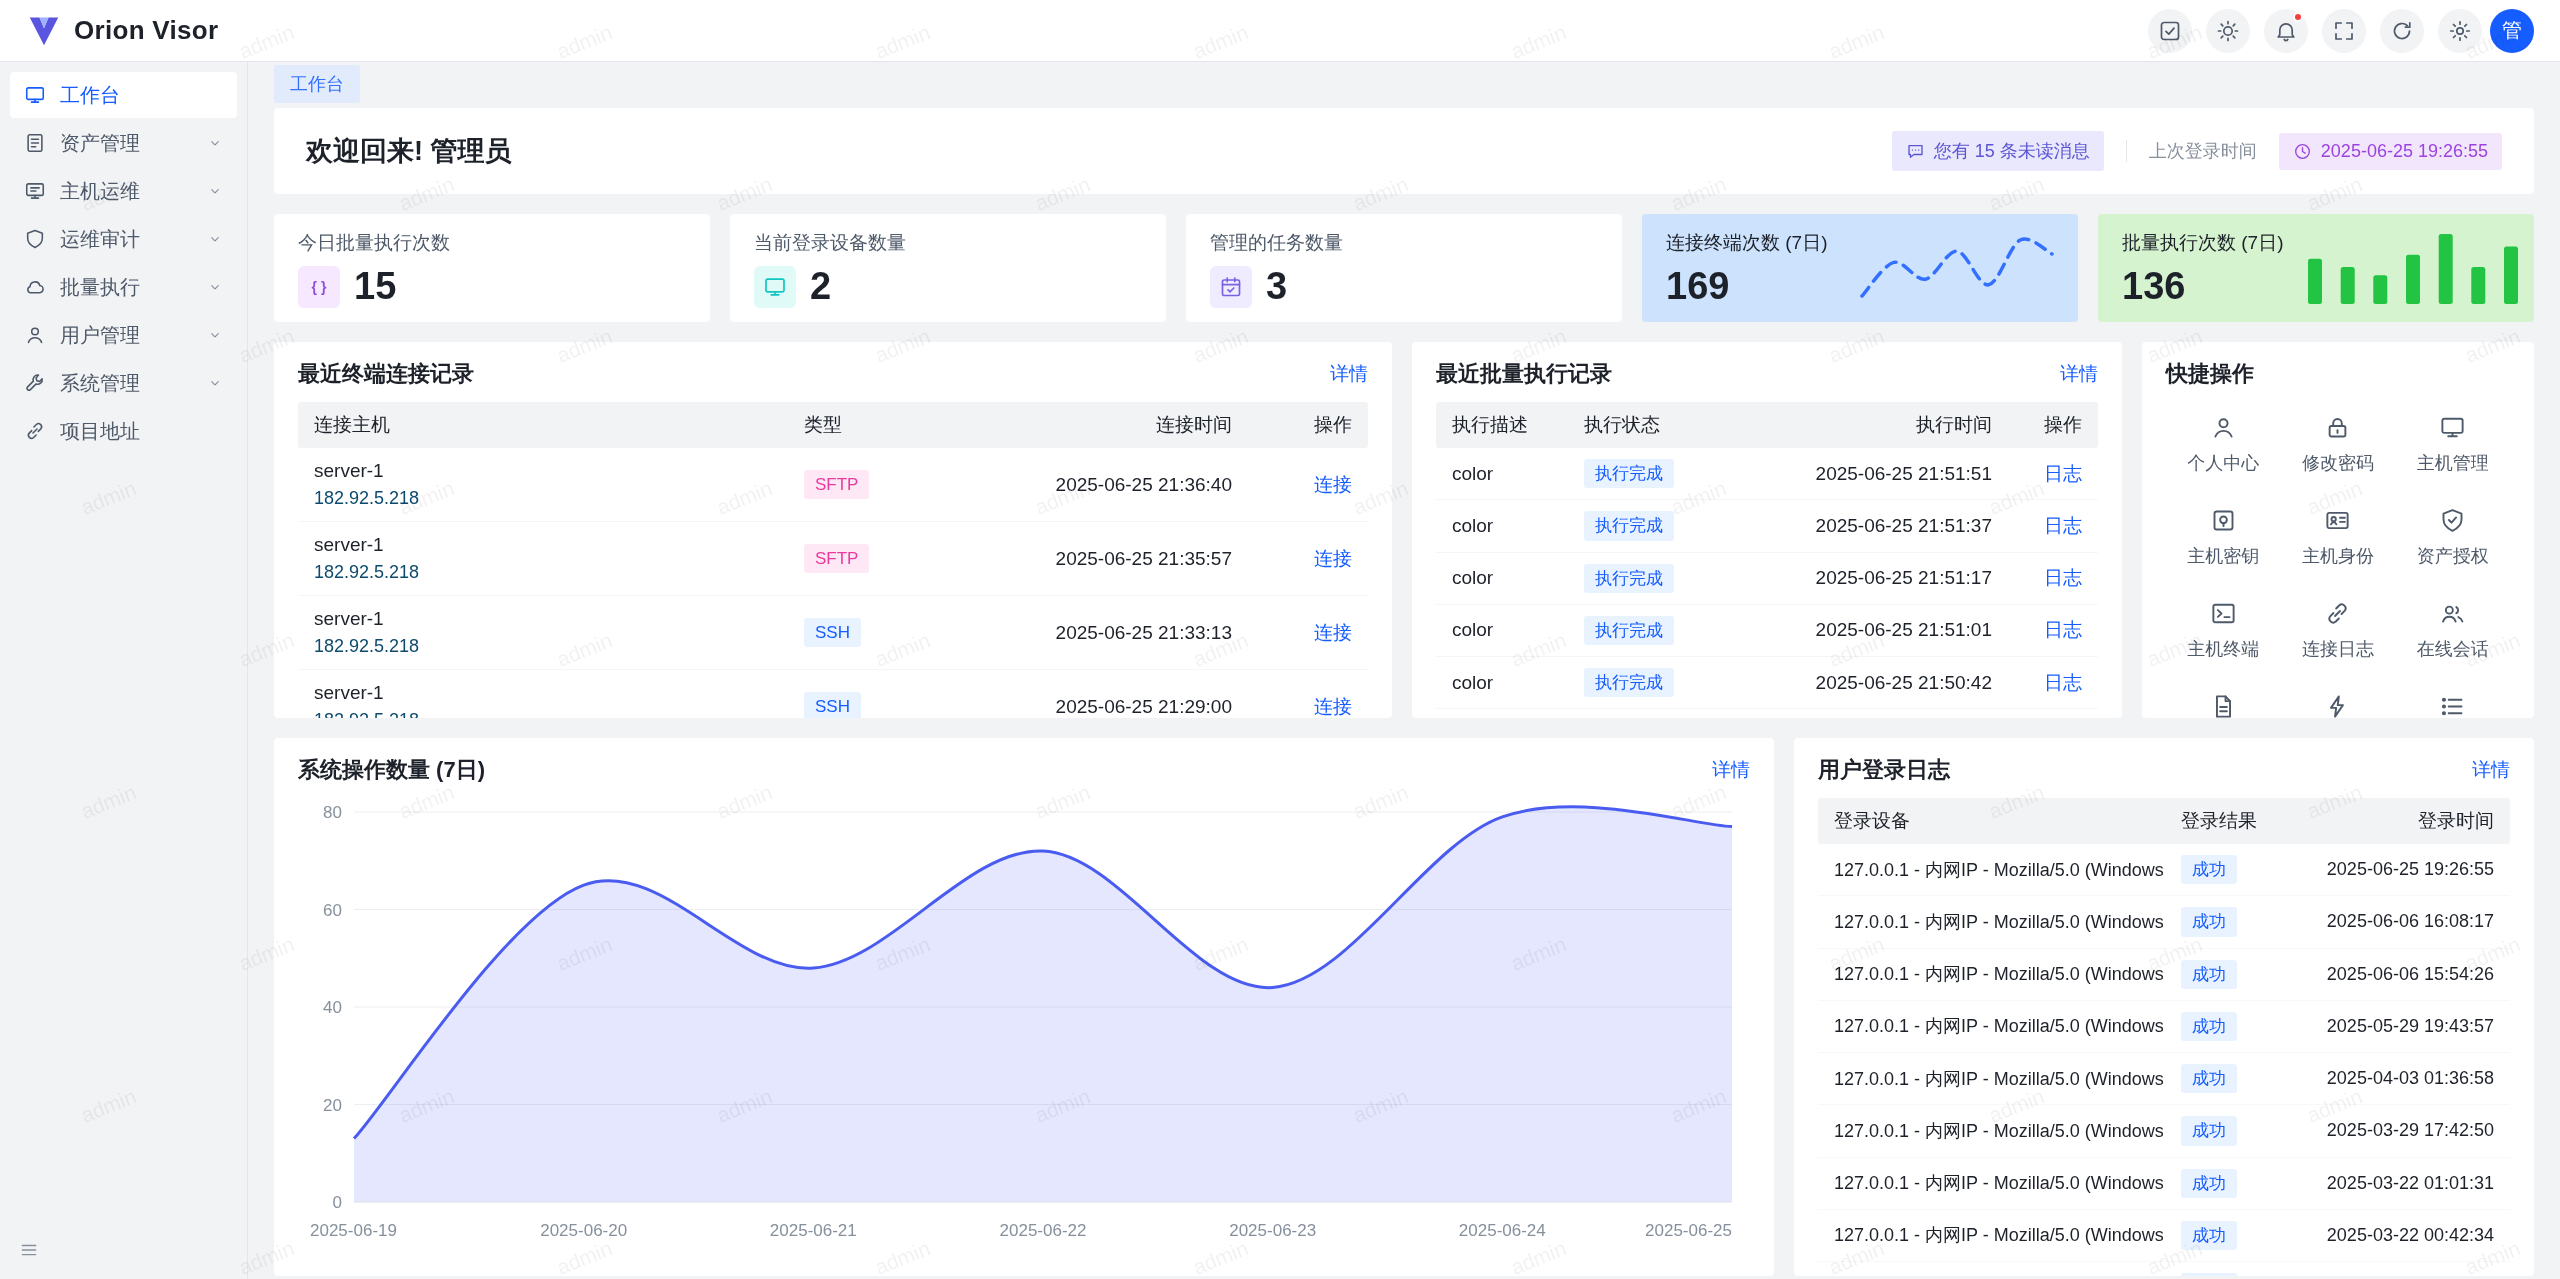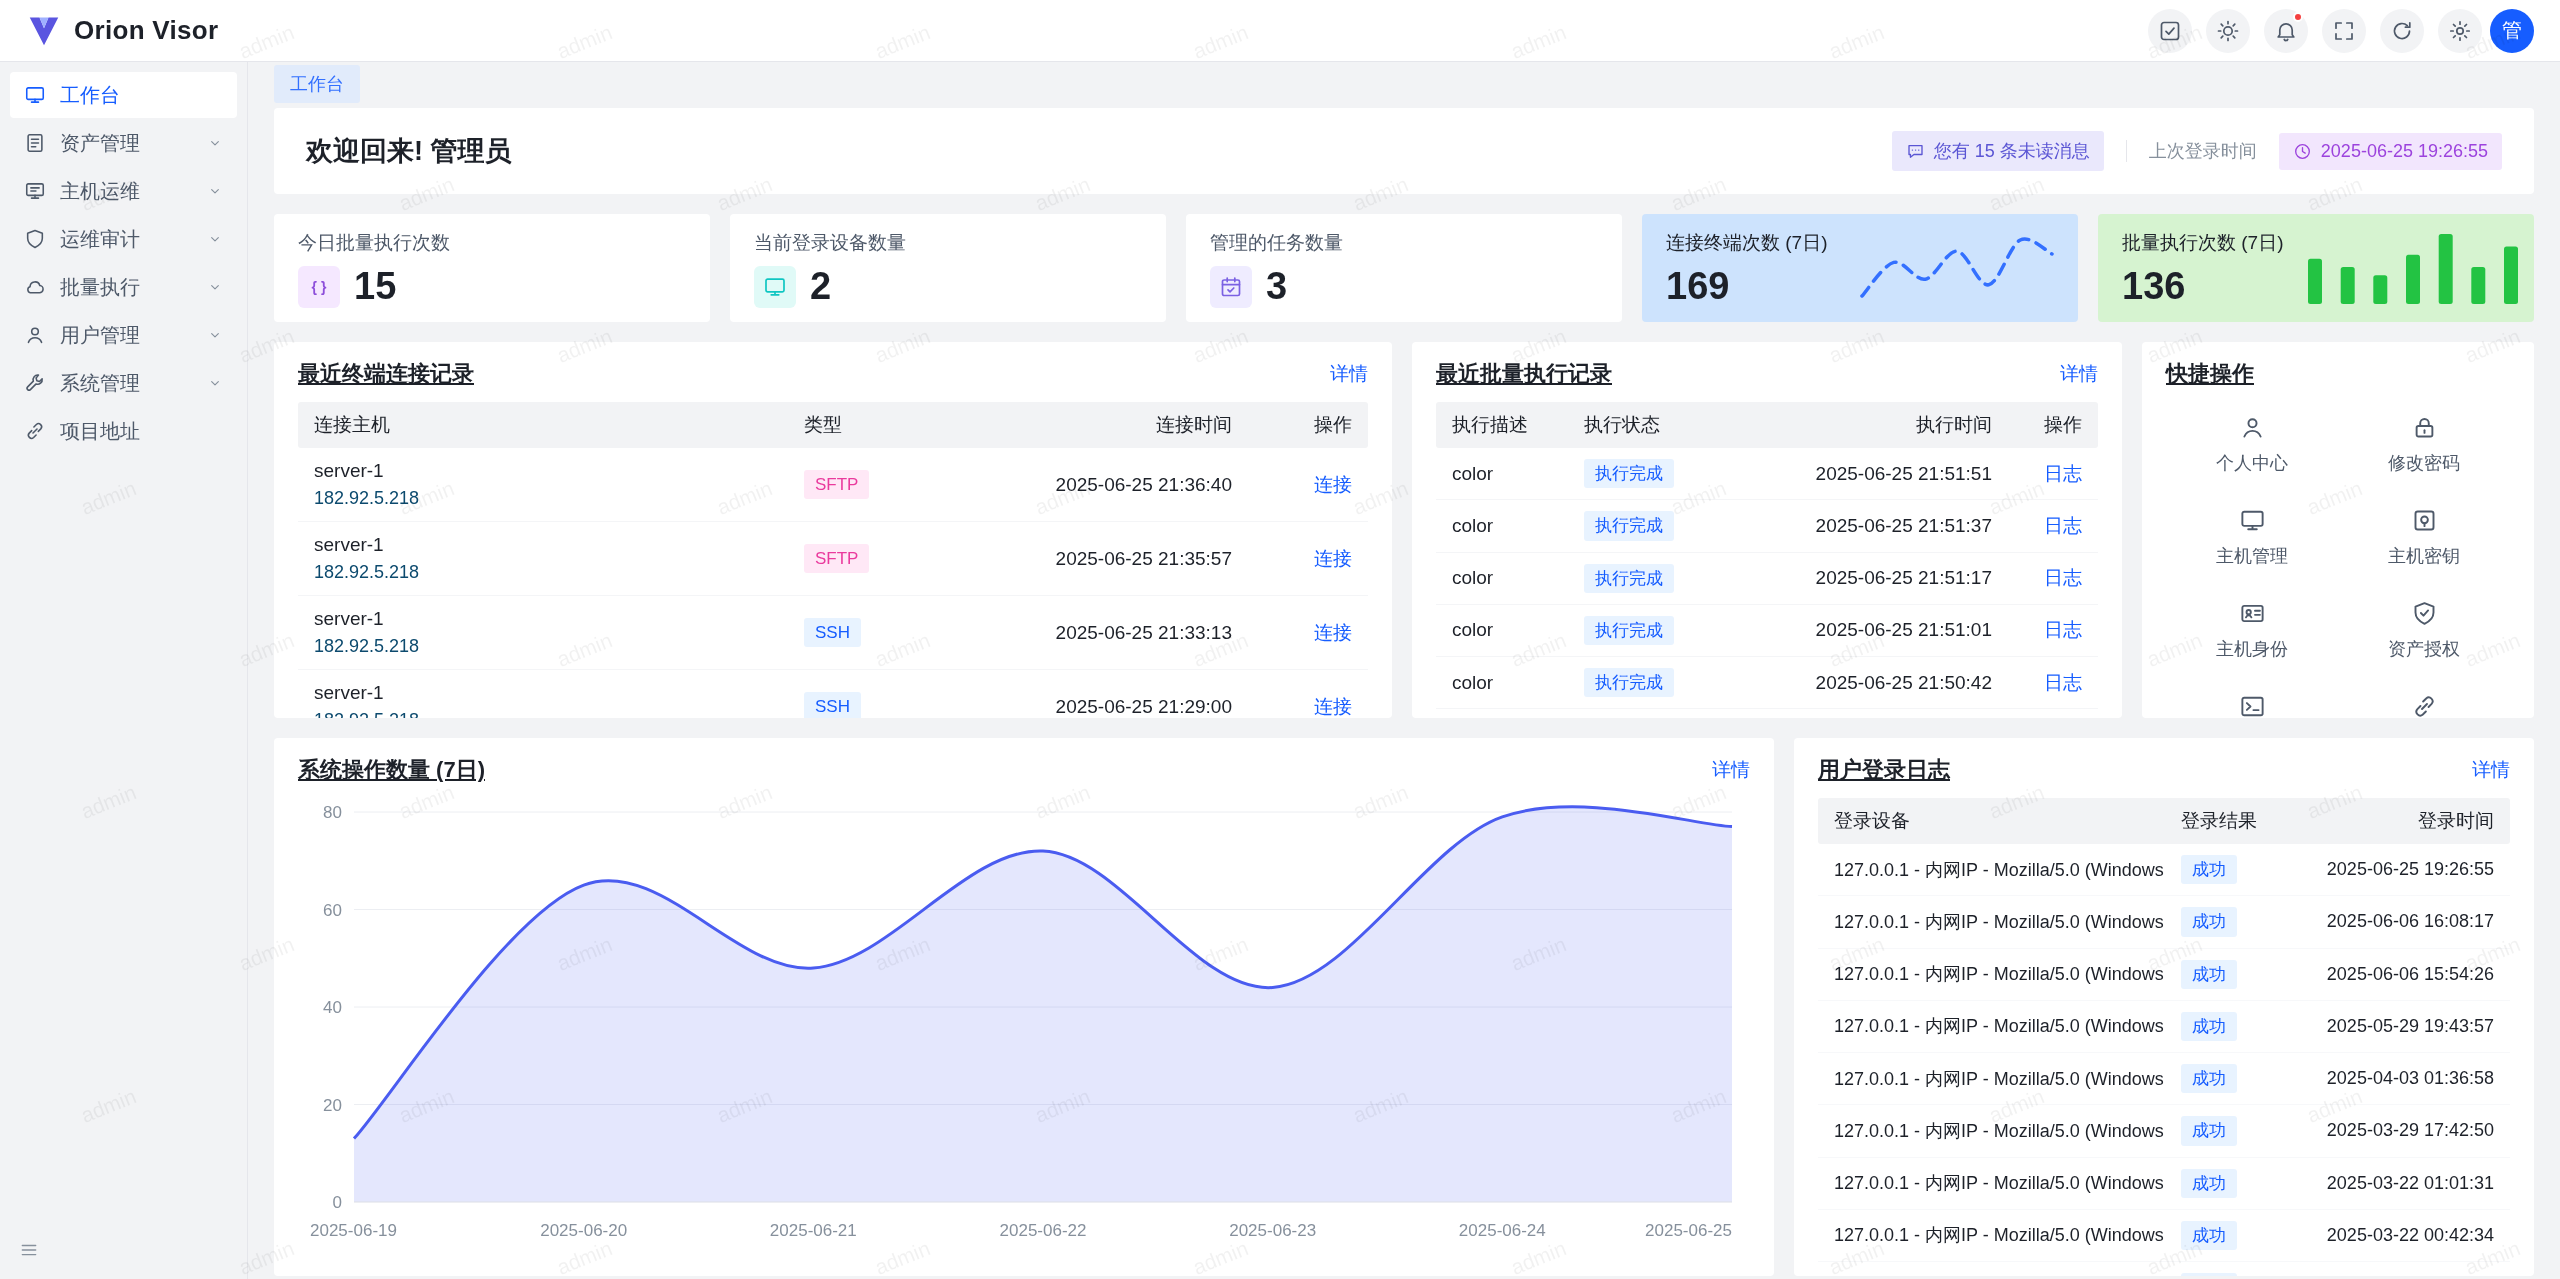--- a/index.html
+++ b/index.html
@@ -34,21 +34,21 @@
   .collapse-btn .icw { width:20px; height:20px; }
 
   
   .main { margin-left:248px; padding-top:62px; }
   .tabbar { height:44px; display:flex; align-items:center; padding:0 26px; gap:8px; }
   .tab { background:#e1ebfb; color:#3370ff; font-size:18px; padding:7px 16px; border-radius:3px; cursor:pointer; white-space:nowrap; }
   .content { padding:2px 26px 16px; display:flex; flex-direction:column; gap:20px; }
   .card { background:#fff; border-radius:4px; }
   .card-pad { padding:16px 24px; }
   .card-head { display:flex; align-items:center; justify-content:space-between; height:32px; }
-  .card-title { font-size:22px; font-weight:600;text-decoration:underline; }
+  .card-title { font-size:22px; font-weight:600; }
   .link { color:var(--primary,#165dff); font-size:19px; cursor:pointer; text-decoration:none; white-space:nowrap; }
 
   
   .welcome { height:86px; display:flex; align-items:center; padding:0 32px; }
   .welcome-title { font-size:27px; font-weight:600;text-align:right; }
   .welcome-right { margin-left:auto; display:flex; align-items:center; gap:22px; }
   .pill { display:flex; align-items:center; gap:9px; font-size:18px; padding:8px 14px; border-radius:3px; cursor:default; white-space:nowrap; }
   .pill .icw { width:19px; height:19px; }
   .pill-unread { background:#eae8fc; color:#5a55d4; cursor:pointer; }
   .pill-time { background:#f2e6fd; color:#9c43dd; }
@@ -87,21 +87,21 @@
   .tbl .r { text-align:right; }
   .host-name { font-size:19px; color:#1d2129; line-height:1.3; }
   .host-ip { font-size:18px; color:#0c4a6e; margin-top:3px; line-height:1.3; }
   .tag { display:inline-block; font-size:17px; padding:4px 11px; border-radius:3px; line-height:1.25; }
   .tag-blue { background:var(--tag-blue-bg,#e8f3ff); color:var(--tag-blue-text,#165dff); }
   .tag-sftp { background:var(--tag-sftp-bg,#ffe8f6); color:var(--tag-sftp-text,#ea3a9d); }
   .tbl-login td { border-bottom:1px solid #f7f8fa; font-size:18px; }
   .device-cell { color:#1d2129; }
 
   
-  .qgrid { margin-top:24px; display:grid; grid-template-columns:repeat(2,1fr); row-gap:32px; }
+  .qgrid { margin-top:24px; display:grid; grid-template-columns:repeat(3,1fr); row-gap:32px; }
   .qitem { display:flex; flex-direction:column; align-items:center; gap:10px; color:#4e5969; cursor:pointer; }
   .qicon { width:27px; height:27px; }
   .qlabel { font-size:18px; white-space:nowrap; }
 
   .chart-svg { display:block; margin-top:10px; }
 </style>
 </head>
 <body>
 
 <div class="wm">

